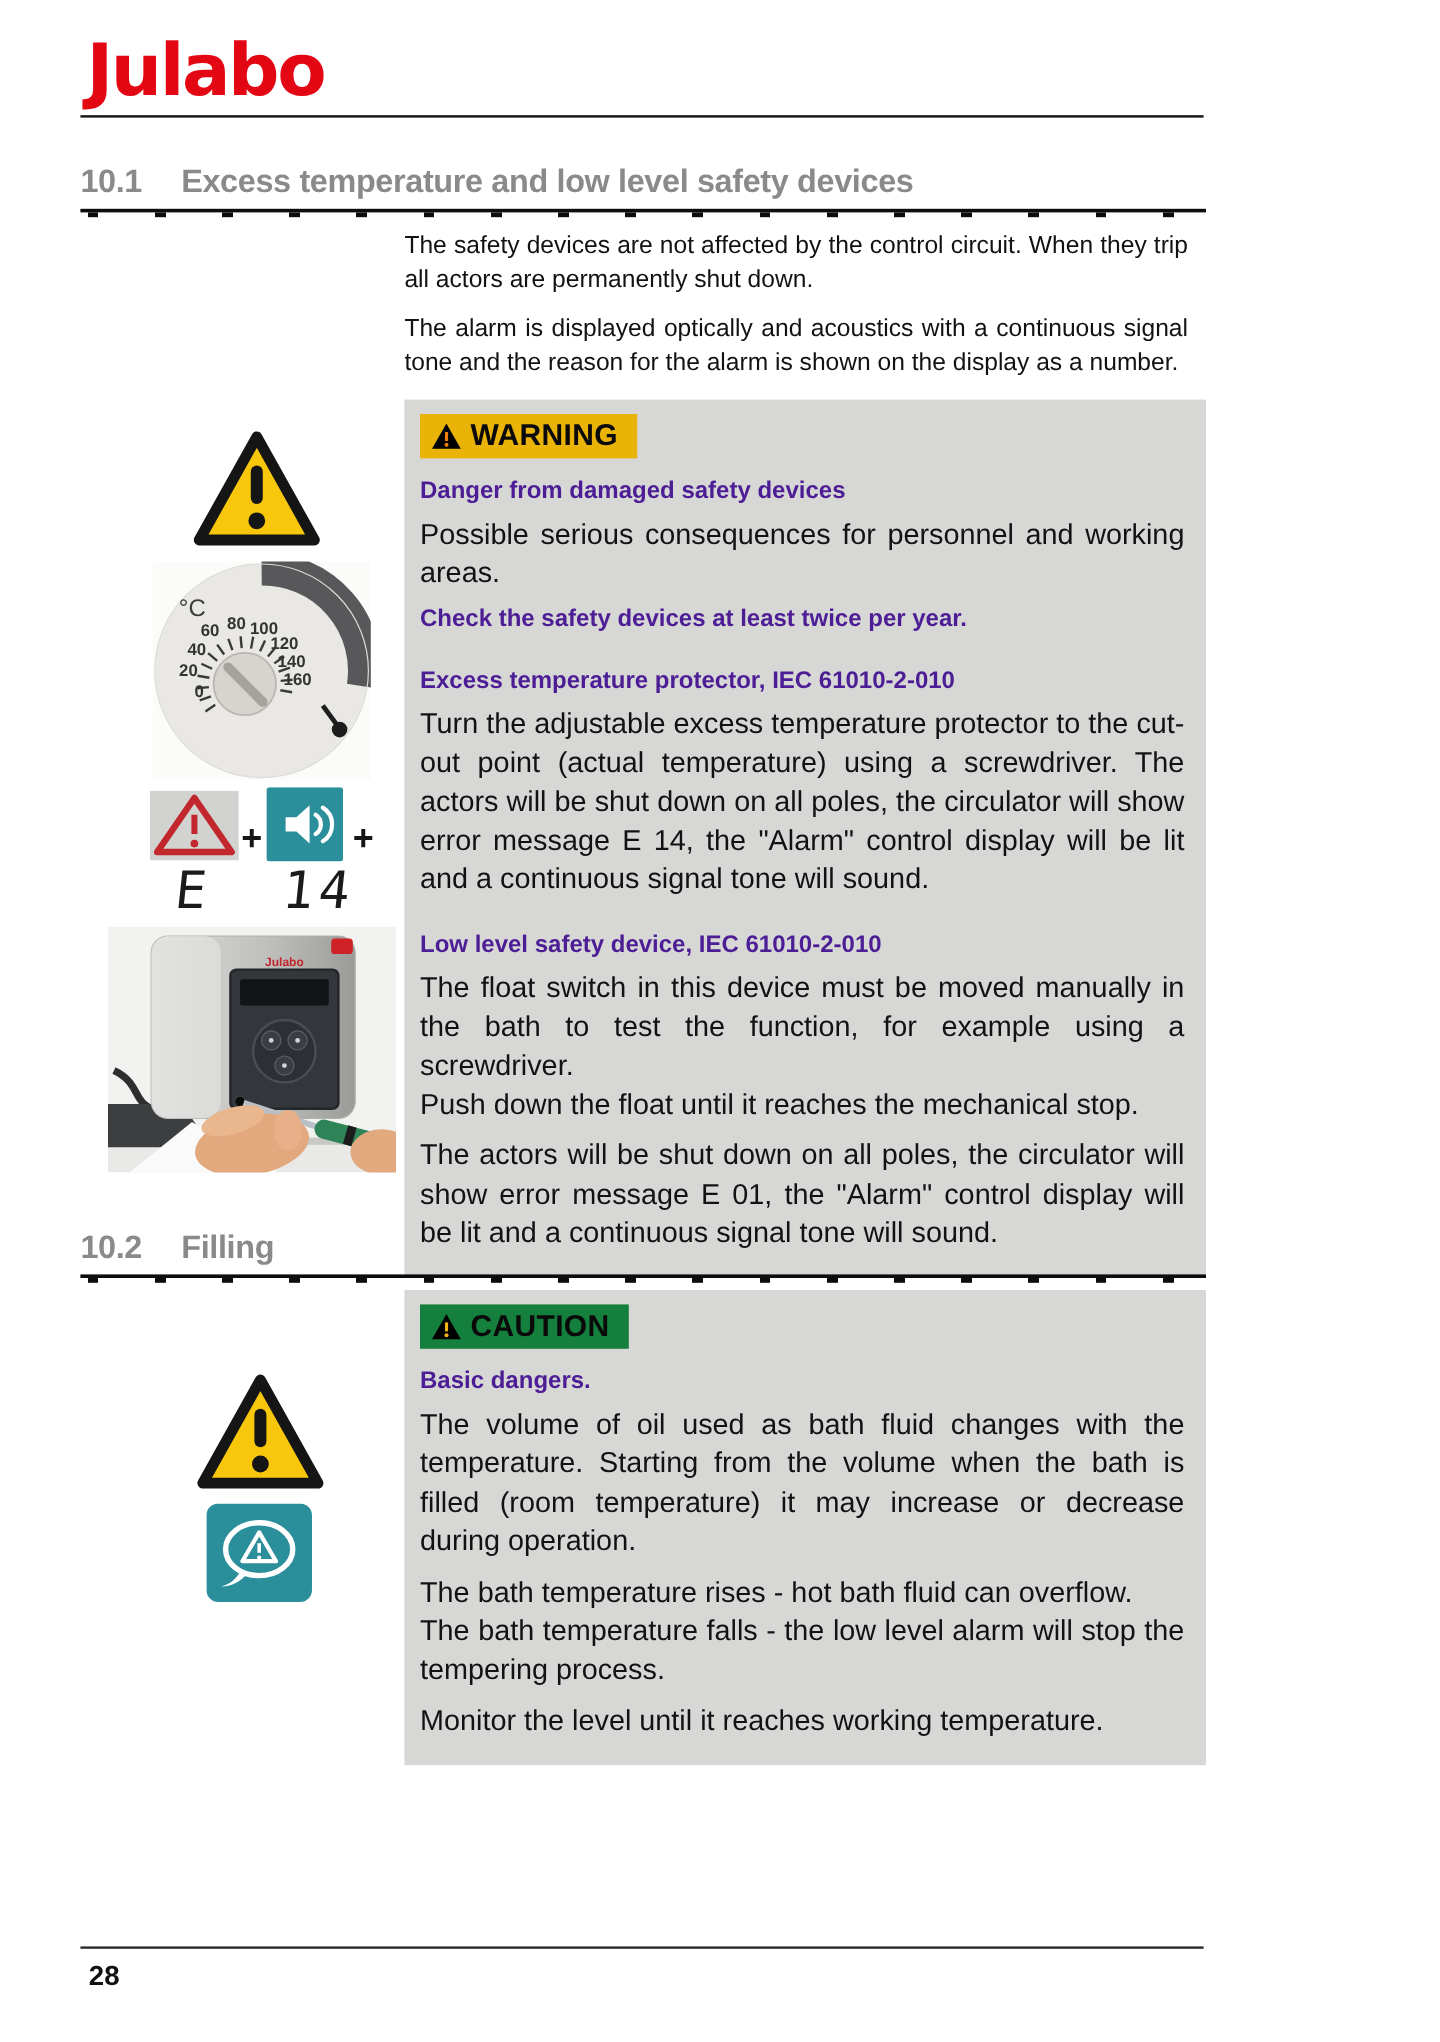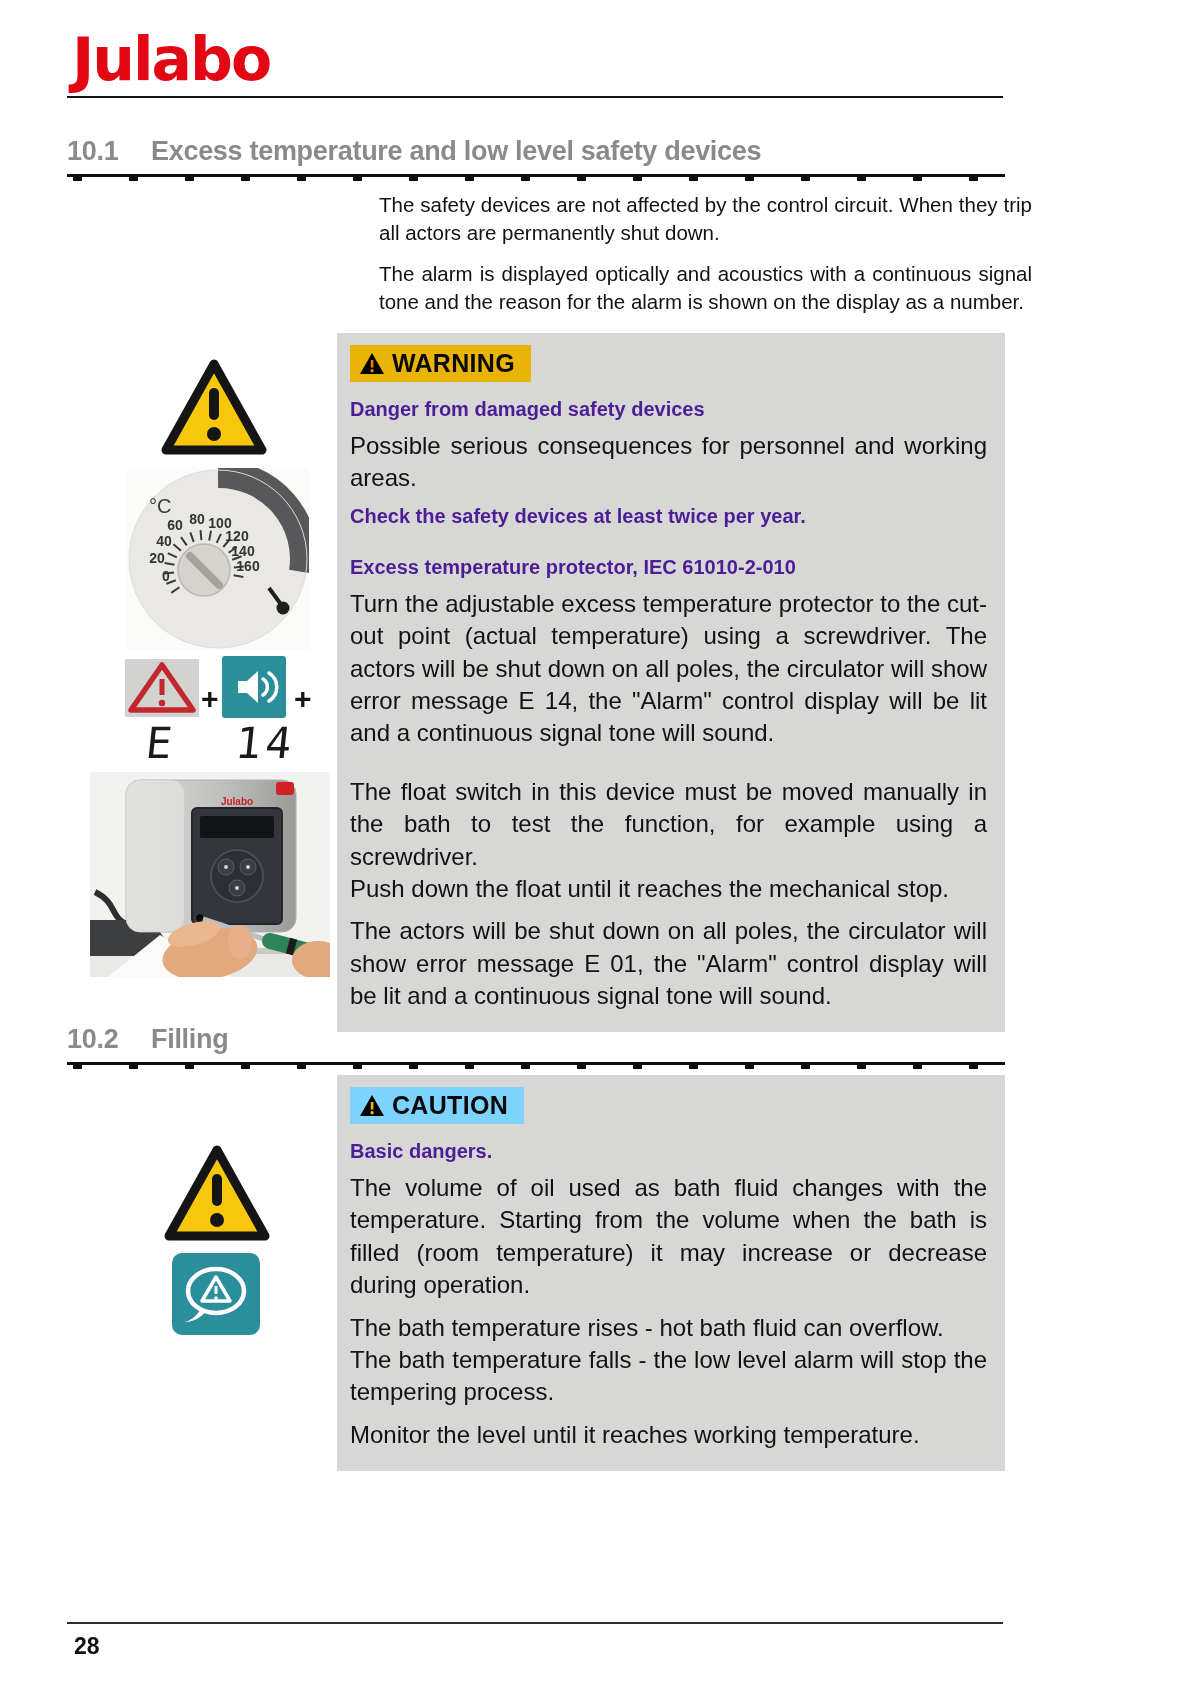--- a/index.html
+++ b/index.html
@@ -19,33 +19,33 @@
   .section-head .head-line { font-size:27px; font-weight:bold; color:#8a8a8a; letter-spacing:-0.3px; }
   .section-head .num { display:inline-block; width:84px; }
   .head-rule { margin-top:7px; height:3px; background:#0d0d0d; position:relative; }
   .head-rule::after {
     content:""; position:absolute; left:6px; right:0; top:3px; height:4px;
     background:repeating-linear-gradient(90deg,#0d0d0d 0 9px, transparent 9px 56px);
   }
   #sec1-head { top:136px; }
   #sec2-head { top:1024px; }
 
-  .intro { position:absolute; left:337px; top:191px; width:653px; font-size:20.5px; line-height:1.36; text-align:justify; color:#121212;margin-left:42px; }
+  .intro { position:absolute; left:337px; top:191px; width:653px; font-size:20.5px; line-height:1.36; text-align:justify; color:#121212; }
   .intro p { margin:0 0 13px; }
 
   .graybox {
     position:absolute; left:337px; width:668px; background:#d7d7d6;
     padding:10px 18px 20px 13px;
   }
   #warn-box { top:333px; }
   #caution-box { top:1075px; }
 
   .badge { display:inline-flex; align-items:center; gap:7px; padding:4px 16px 4px 9px; margin:2px 0 16px; }
   .badge-warning { background:#eab308; }
-  .badge-caution { background:#7dd3fc; }
+  .badge-caution { background:#15803d; }
   .badge span { font-size:25px; font-weight:800; letter-spacing:0.3px; color:#0a0a0a; }
 
   .box-h { font-size:20px; font-weight:bold; margin:0 0 9px; color:#4c1d95; }
   .box-p { font-size:24px; line-height:1.35; margin:0 0 10px; text-align:justify; color:#121212; }
   .mb26 { margin-bottom:26px !important; }
   .mb28 { margin-bottom:28px !important; }
   .mb0  { margin-bottom:0 !important; }
 
   .fig { position:absolute; }
   .plus { position:absolute; font-size:30px; font-weight:bold; color:#161616; }
@@ -86,20 +86,21 @@
         <rect x="11.8" y="8" width="2.6" height="7.5" fill="#ef7d05"></rect>
         <circle cx="13.1" cy="18.7" r="1.7" fill="#ef7d05"></circle>
       </svg>
       <span>WARNING</span>
     </div>
     <div class="box-h">Danger from damaged safety devices</div>
     <div class="box-p">Possible serious consequences for personnel and working areas.</div>
     <div class="box-h mb28">Check the safety devices at least twice per year.</div>
     <div class="box-h">Excess temperature protector, IEC 61010-2-010</div>
     <div class="box-p mb26">Turn the adjustable excess temperature protector to the cut-out point (actual temperature) using a screwdriver. The actors will be shut down on all poles, the circulator will show error message E 14, the "Alarm" control display will be lit and a continuous signal tone will sound.</div>
+    <div class="box-h">Low level safety device, IEC 61010-2-010</div>
     <div class="box-p mb0">The float switch in this device must be moved manually in the bath to test the function, for example using a screwdriver.</div>
     <div class="box-p">Push down the float until it reaches the mechanical stop.</div>
     <div class="box-p mb0">The actors will be shut down on all poles, the circulator will show error message E 01, the "Alarm" control display will be lit and a continuous signal tone will sound.</div>
   </div>
 
   <svg class="fig" style="left:160px; top:357px;" width="108" height="102" viewBox="0 0 108 102">
     <path d="M54 7 L102 93 L6 93 Z" fill="#f8c70c" stroke="#151515" stroke-width="9" stroke-linejoin="round"></path>
     <rect x="49" y="31" width="10" height="32" rx="5" fill="#151515"></rect>
     <circle cx="54" cy="77" r="7" fill="#151515"></circle>
   </svg>

